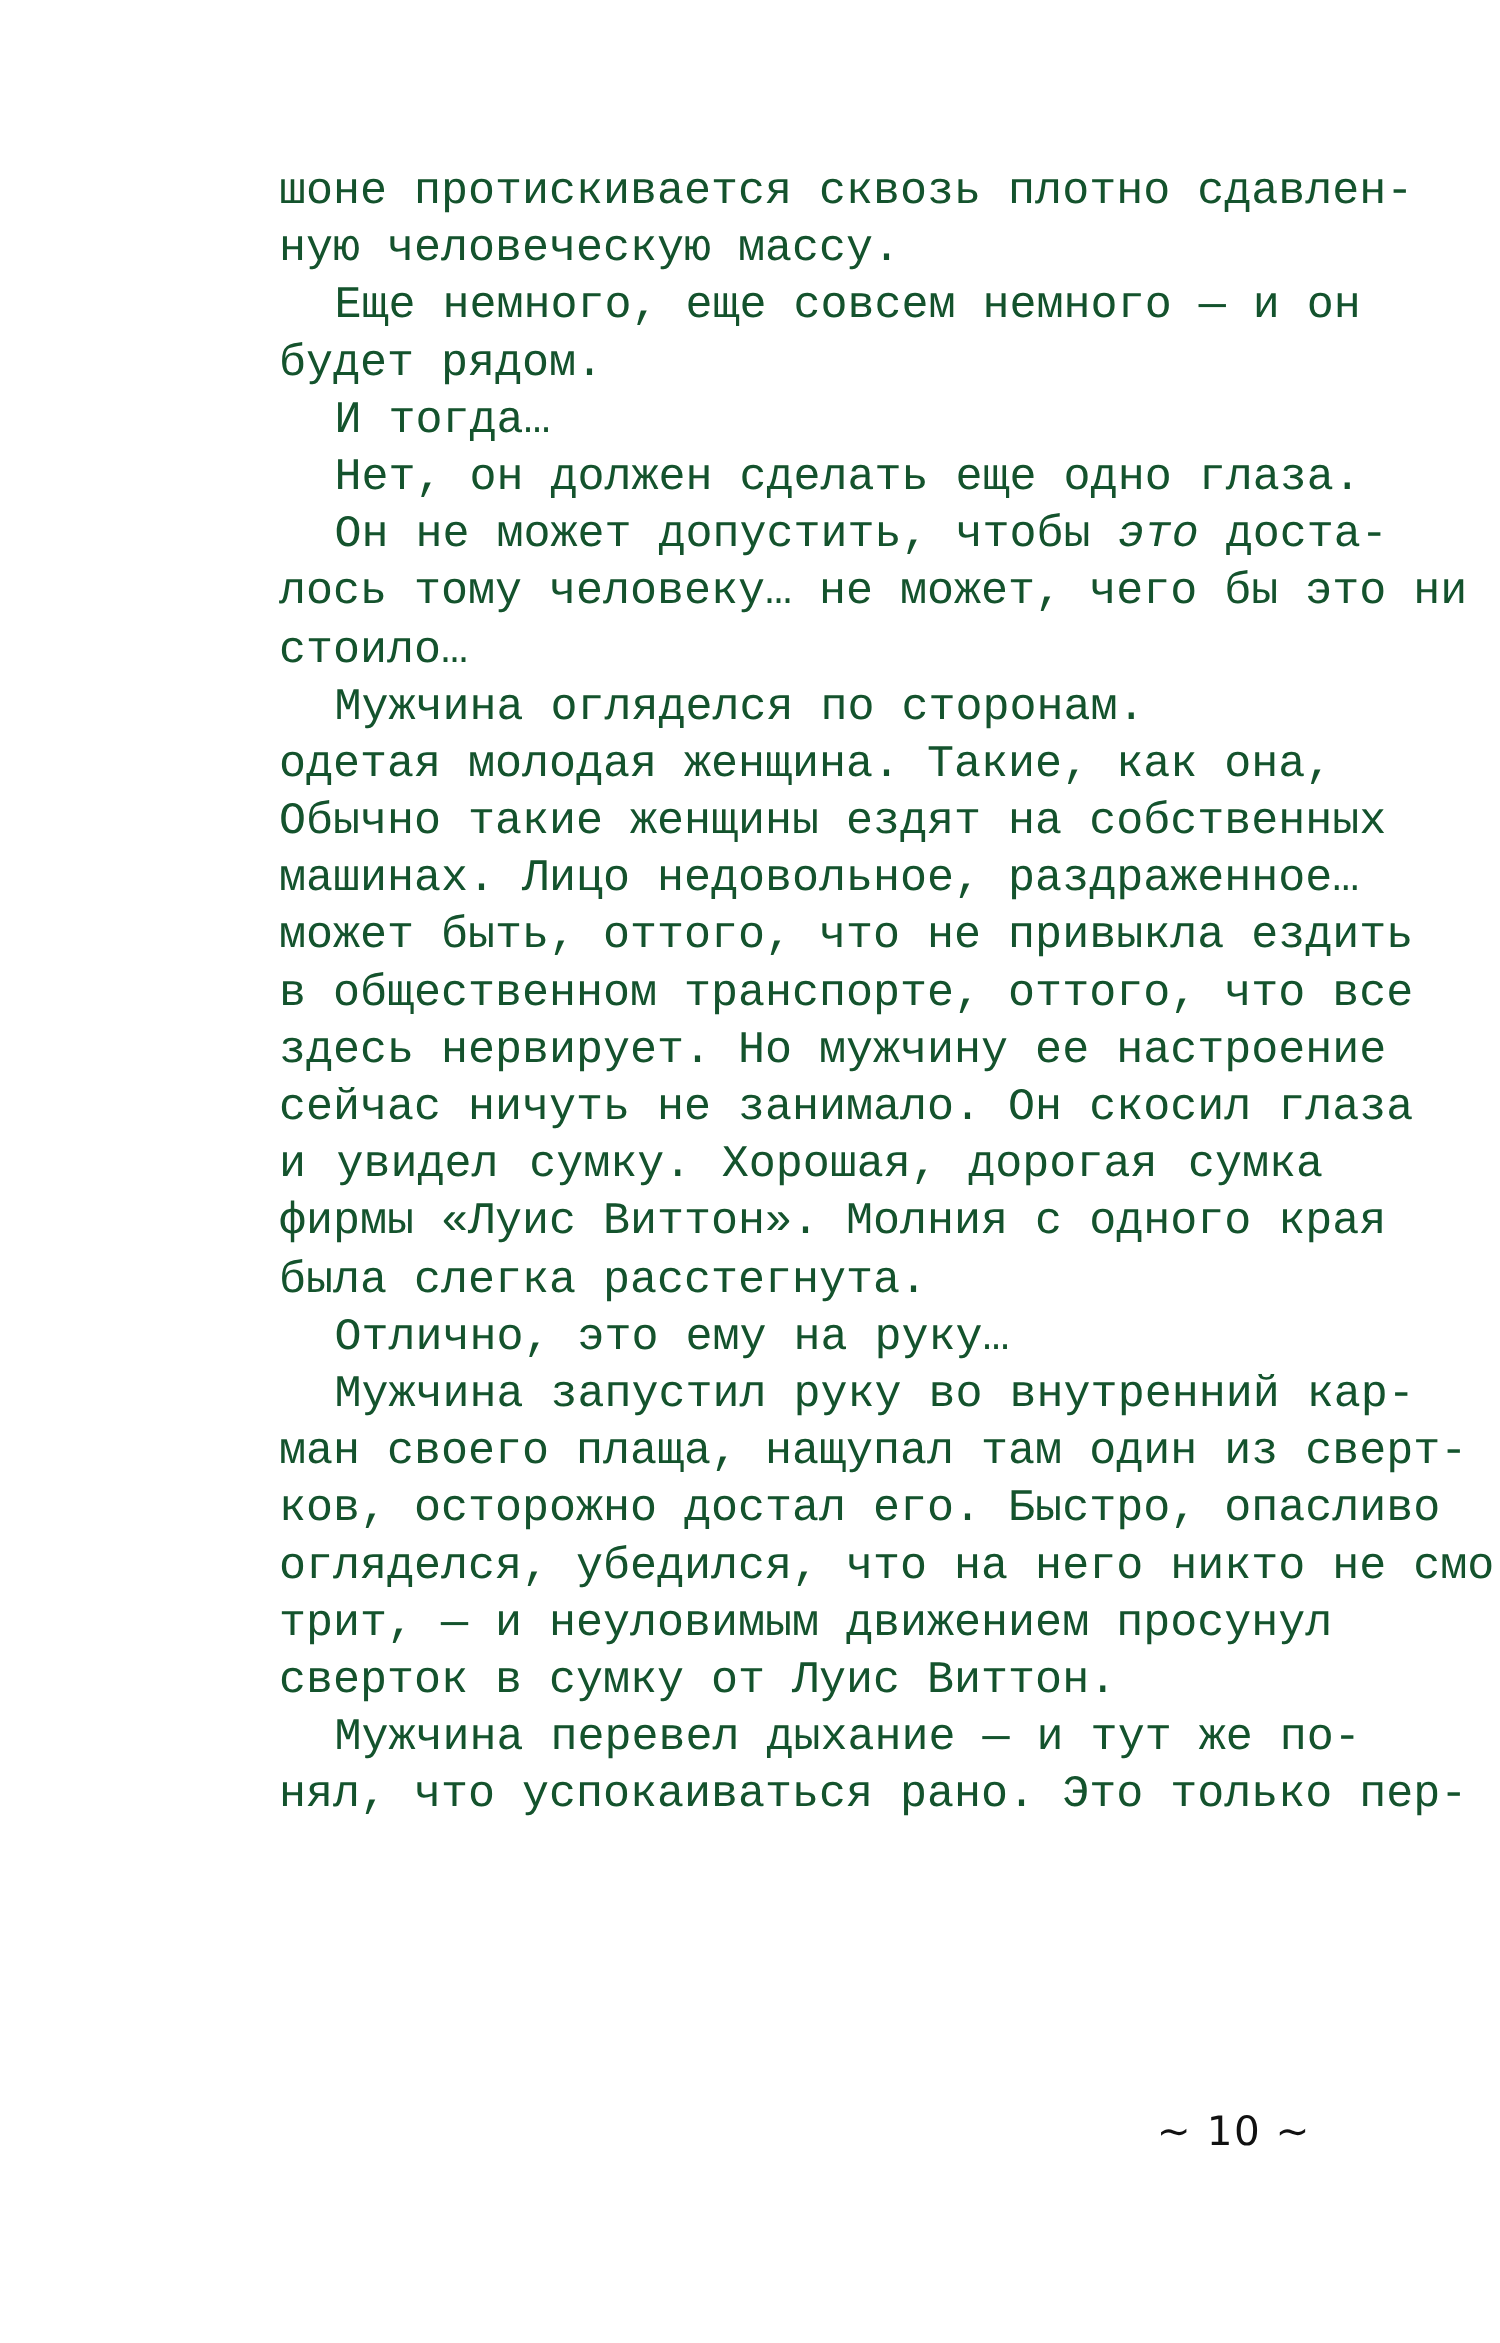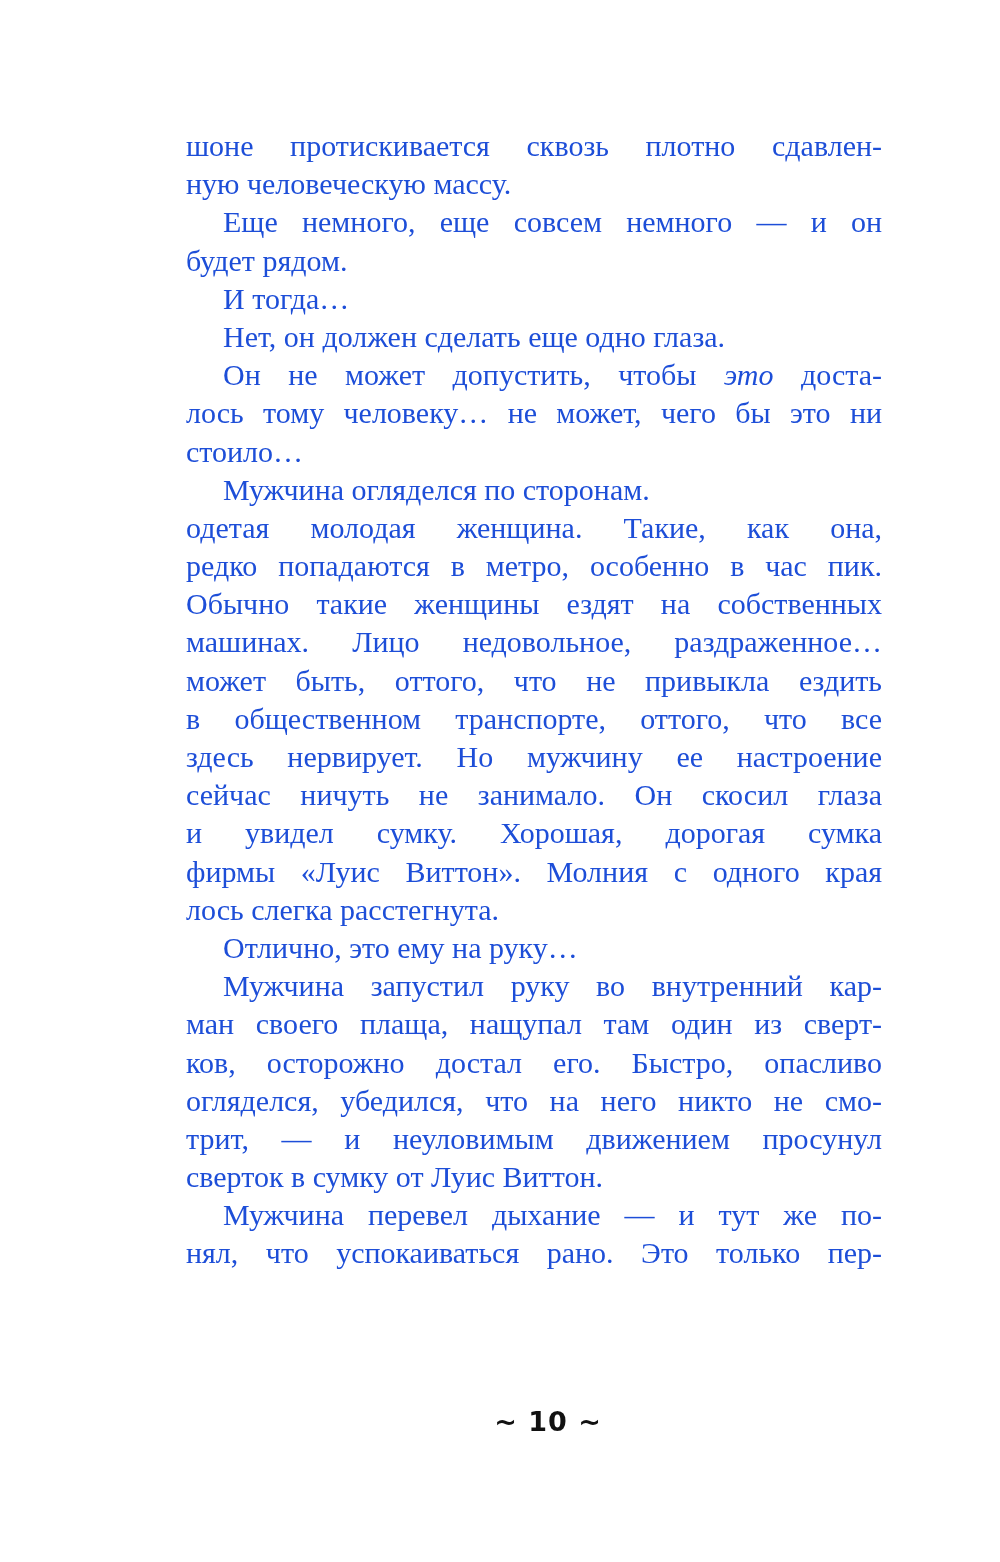--- a/index.html
+++ b/index.html
@@ -10,25 +10,25 @@
   .page {
     position: relative;
     width: 1000px;
     height: 1562px;
     background: #ffffff;
     overflow: hidden;
   }
   .text-block {
     position: absolute;
     left: 186px;
-    top: 127px;
+    top: 109px;
     width: 696px;
-    font-family: Liberation Serif, serif;
+    font-family: Liberation Mono, monospace;
     font-size: 30px;
-    color: #1d4ed8;
+    color: #14532d;
     font-kerning: normal;
   }
   .line {
     height: 38.2px;
     line-height: 38.2px;
     text-align: justify;
     text-align-last: justify;
     text-justify: inter-word;
     white-space: nowrap;
   }
@@ -38,26 +38,26 @@
   }
   .line.indent {
     text-indent: 37px;
   }
   .line em {
     font-style: italic;
     font-family: inherit;
   }
   .page-number {
     position: absolute;
-    left: 200px;
+    left: 178px;
     top: 1406px;
     width: 696px;
-    text-align: center;
+    text-align: right;
     font-family: "DejaVu Sans", sans-serif;
-    font-weight: bold;
+    font-weight: normal;
     font-size: 27px;
     color: #111111;
     letter-spacing: 1px;
   }
 </style>
 </head>
 <body>
 
 <div class="page">
   <div class="text-block">
@@ -65,30 +65,29 @@
       <div class="line last">ную человеческую массу.</div>
       <div class="line indent">Еще немного, еще совсем немного — и&nbsp;он</div>
       <div class="line last">будет рядом.</div>
       <div class="line last indent">И тогда…</div>
       <div class="line last indent">Нет, он должен сделать еще одно глаза.</div>
       <div class="line indent">Он не может допустить, чтобы <em>это</em> доста-</div>
       <div class="line">лось тому человеку… не может, чего бы это ни</div>
       <div class="line last">стоило…</div>
       <div class="line last indent">Мужчина огляделся по сторонам.</div>
       <div class="line">одетая молодая женщина. Такие, как она,</div>
-      <div class="line">редко попадаются в метро, особенно в час пик.</div>
       <div class="line">Обычно такие женщины ездят на собственных</div>
       <div class="line">машинах. Лицо недовольное, раздраженное…</div>
       <div class="line">может быть, оттого, что не привыкла ездить</div>
       <div class="line">в&nbsp;общественном транспорте, оттого, что все</div>
       <div class="line">здесь нервирует. Но мужчину ее настроение</div>
       <div class="line">сейчас ничуть не занимало. Он скосил глаза</div>
       <div class="line">и&nbsp;увидел сумку. Хорошая, дорогая сумка</div>
       <div class="line">фирмы «Луис Виттон». Молния с одного края</div>
-      <div class="line last">лось слегка расстегнута.</div>
+      <div class="line last">была слегка расстегнута.</div>
       <div class="line last indent">Отлично, это ему на руку…</div>
       <div class="line indent">Мужчина запустил руку во внутренний кар-</div>
       <div class="line">ман своего плаща, нащупал там один из сверт-</div>
       <div class="line">ков, осторожно достал его. Быстро, опасливо</div>
       <div class="line">огляделся, убедился, что на него никто не смо-</div>
       <div class="line">трит, — и&nbsp;неуловимым движением просунул</div>
       <div class="line last">сверток в сумку от Луис Виттон.</div>
       <div class="line indent">Мужчина перевел дыхание — и&nbsp;тут же по-</div>
       <div class="line">нял, что успокаиваться рано. Это только пер-</div>
     </div>

